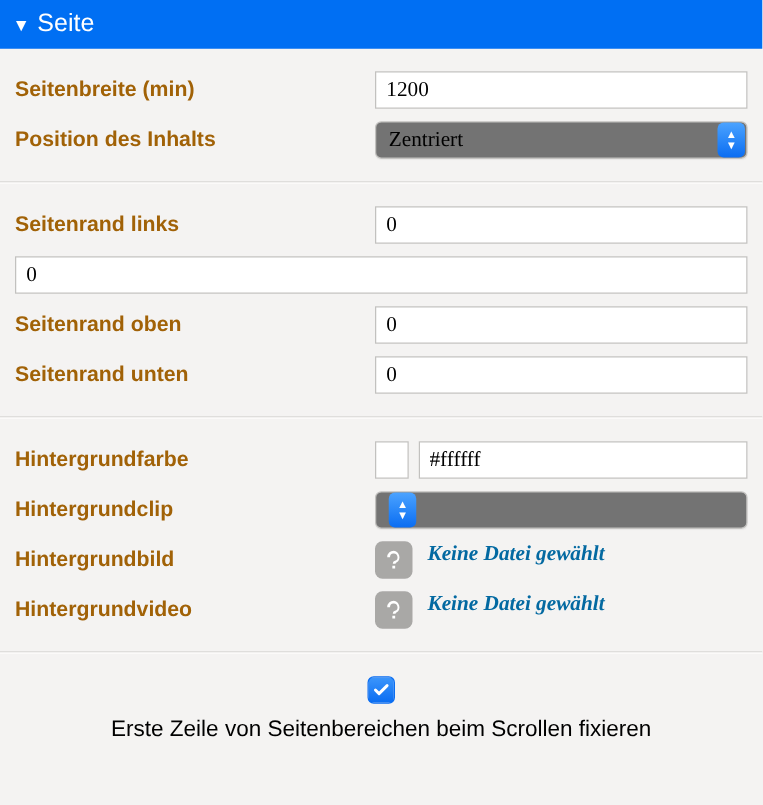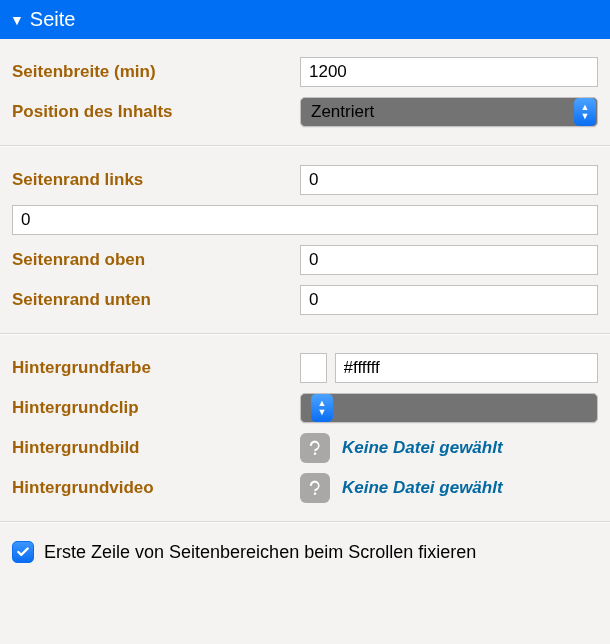--- a/index.html
+++ b/index.html
@@ -41,22 +41,23 @@
     min-height: 34px;
   }
   .label {
     flex: 0 0 288px;
     color: #a16207;
     font-weight: bold;
   }
   .value-cell {
     flex: 1;
     display: flex;
-    align-items: center;
+    align-items: flex-start;
     gap: 8px;
+    font-family: Liberation Serif, serif;
   }
   input[type="text"] {
     width: 100%;
     height: 30px;
     border: 1px solid #c2c1bf;
     background: #fff;
     font-size: 17px;
     padding: 2px 8px;
     font-family: inherit;
     border-radius: 0;
@@ -112,20 +113,21 @@
     font-weight: 600;
     color: #0369a1;
     margin-left: 4px;
   }
   .checkbox-row {
     display: flex;
     align-items: center;
     gap: 10px;
     margin: 8px 0;
     font-size: 18px;
+    flex-direction: column;
   }
   .cb {
     width: 22px;
     height: 22px;
     border-radius: 5px;
     border: 1px solid #c2c1bf;
     background: #fff;
     display: flex;
     align-items: center;
     justify-content: center;

